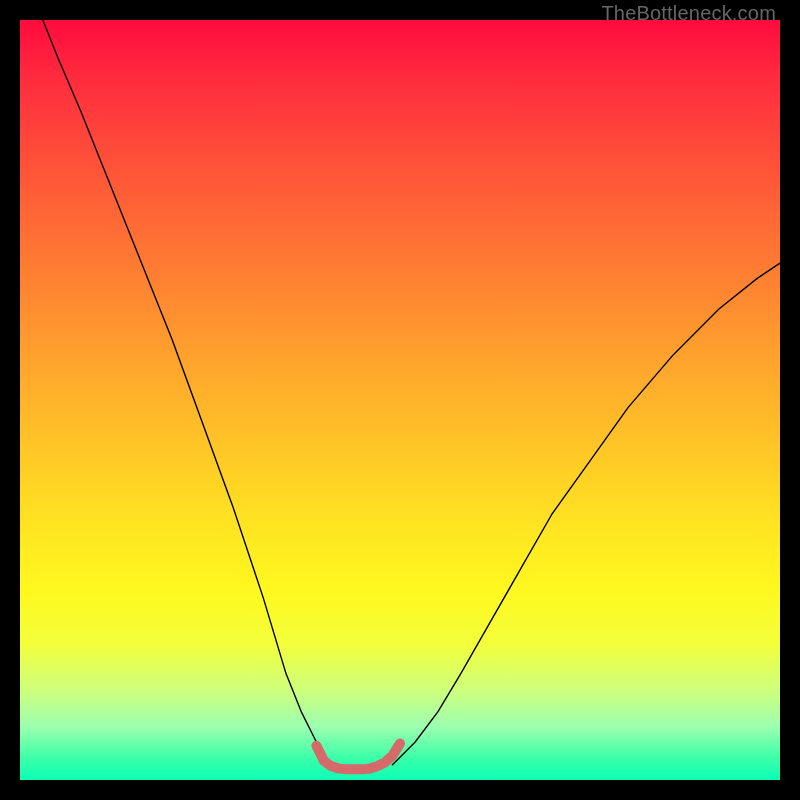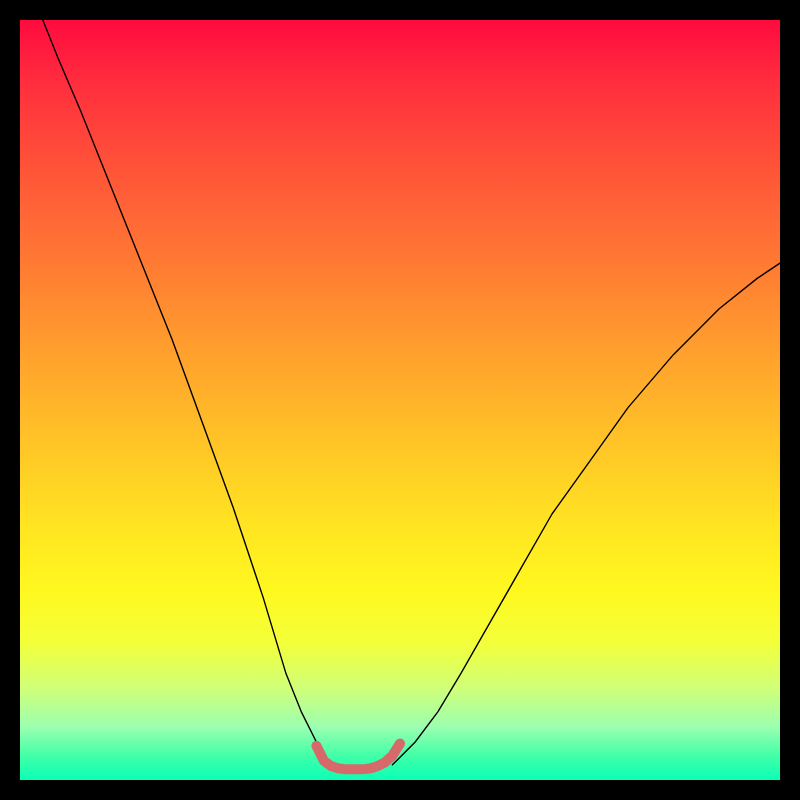--- a/index.html
+++ b/index.html
@@ -63,13 +63,14 @@
 <body>
 
 <div class="frame">
   <div class="plot">
     <svg class="curves" viewBox="0 0 760 760" preserveAspectRatio="none">
       <path id="path-left" fill="none" stroke-linecap="round" stroke-linejoin="round" d="M22.80 0.00 L38.00 38.00 L60.80 91.20 L91.20 167.20 L121.60 243.20 L152.00 319.20 L182.40 402.80 L212.80 486.40 L243.20 577.60 L266.00 653.60 L281.20 691.60 L296.40 722.00 L304.00 737.20 L311.60 744.80" stroke="#000000" stroke-width="1.4"></path>
       <path id="path-right" fill="none" stroke-linecap="round" stroke-linejoin="round" d="M372.40 744.80 L380.00 737.20 L395.20 722.00 L418.00 691.60 L440.80 653.60 L471.20 600.40 L501.60 547.20 L532.00 494.00 L570.00 440.80 L608.00 387.60 L653.60 334.40 L699.20 288.80 L737.20 258.40 L760.00 243.20" stroke="#000000" stroke-width="1.4"></path>
       <path id="path-floor" fill="none" stroke-linecap="round" stroke-linejoin="round" d="M296.40 725.80 L304.00 741.00 L311.60 746.32 L319.20 748.60 L326.80 749.36 L334.40 749.36 L342.00 749.36 L349.60 748.60 L357.20 746.32 L364.80 742.52 L372.40 735.68 L380.00 723.52" stroke="#d66a6a" stroke-width="10"></path>
     </svg>
   </div>
+  <div class="watermark">TheBottleneck.com</div>
 </div>
 
 </body></html>

